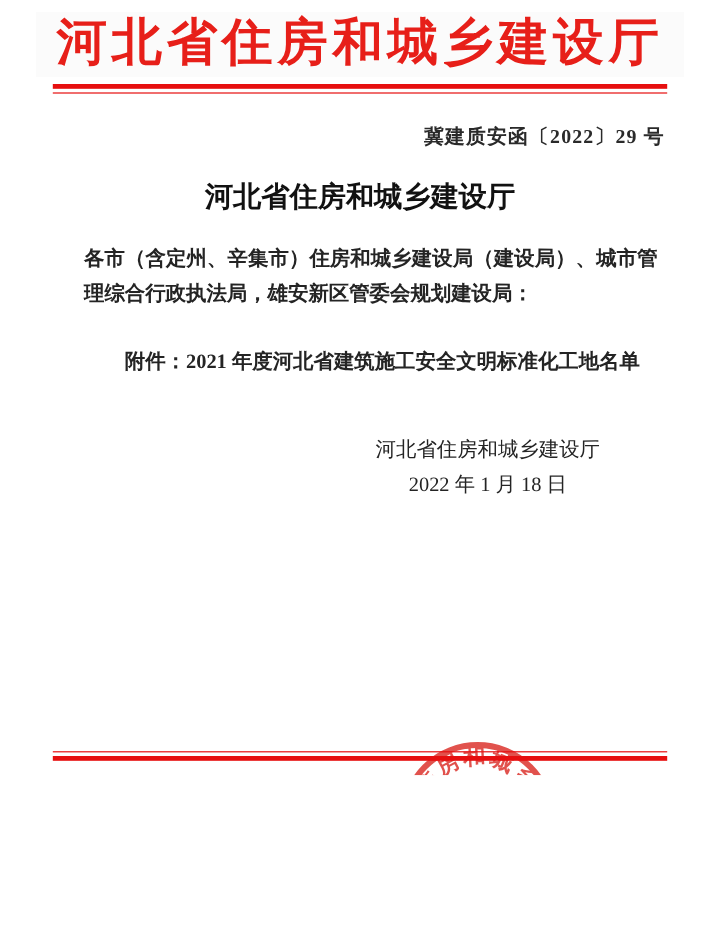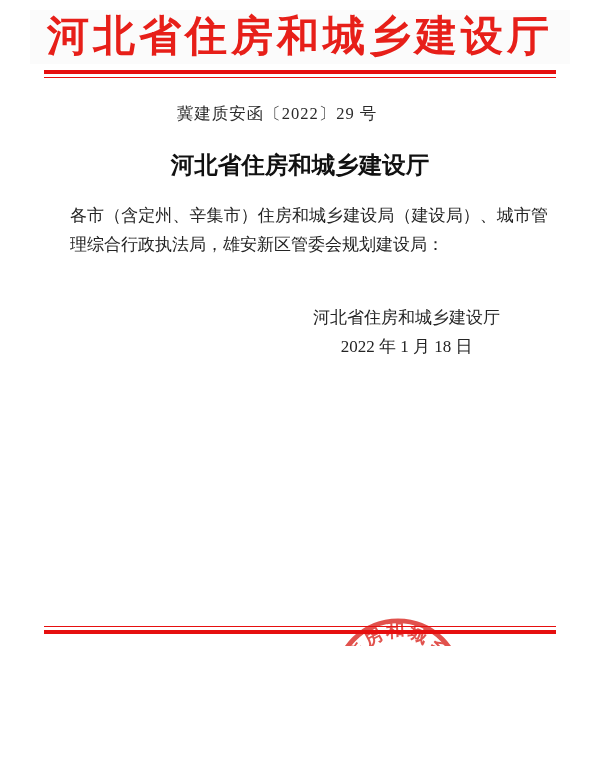--- a/index.html
+++ b/index.html
@@ -31,42 +31,43 @@
   }
   .rule { box-sizing: border-box; }
   .rule-top {
     margin: 6px 44px 0 44px;
     height: 8px;
     border-top: 4px solid #e60f0f;
     border-bottom: 1.5px solid #e60f0f;
   }
   .doc-number {
     margin: 25px 46px 0 0;
-    text-align: center;
+    text-align: right;
     font-size: 16.5px;
     line-height: 21px;
     color: #2a2a2a;
     letter-spacing: 1px;
+    font-weight: bold;
   }
   .doc-title {
     margin-top: 23px;
     text-align: center;
     font-size: 23.5px;
     font-weight: bold;
     line-height: 36px;
     color: #111;
   }
   .body-block {
     margin: 18px 52px 0 70px;
     font-size: 17px;
     line-height: 29px;
     text-align: justify;
     color: #242424;
   }
-  .body-block p { margin: 0; }
+  .body-block p { margin: 0; font-weight: bold; }
   .body-block .para { text-indent: 2em; }
   .body-block .attachment {
     margin-top: 28px;
     text-indent: 2em;
   }
   .signature {
     width: max-content;
     margin: 44px 100px 0 auto;
     text-align: center;
     font-size: 17px;
@@ -105,20 +106,21 @@
   <div class="rule rule-top"></div>
 
   <div class="doc-number">冀建质安函〔2022〕29 号</div>
 
   <div class="doc-title">
     <div>河北省住房和城乡建设厅</div>
   </div>
 
   <div class="body-block">
     <p class="salutation">各市（含定州、辛集市）住房和城乡建设局（建设局）、城市管理综合行政执法局，雄安新区管委会规划建设局：</p>
+    <p class="attachment">附件：2021 年度河北省建筑施工安全文明标准化工地名单</p>
   </div>
 
   <div class="signature">
     <div>河北省住房和城乡建设厅</div>
     <div>2022 年 1 月 18 日</div>
   </div>
 
   <svg class="seal" viewBox="0 0 140 140" xmlns="http://www.w3.org/2000/svg" aria-hidden="true">
     <circle cx="70" cy="70" r="63" fill="none" stroke="#dd3a34" stroke-width="5"></circle>
     <polygon fill="#dd3a34" points="70,50 75.6,66.3 92.8,66.6 79,76.9 84.1,93.4 70,83.5 55.9,93.4 61,76.9 47.2,66.6 64.4,66.3"></polygon>

